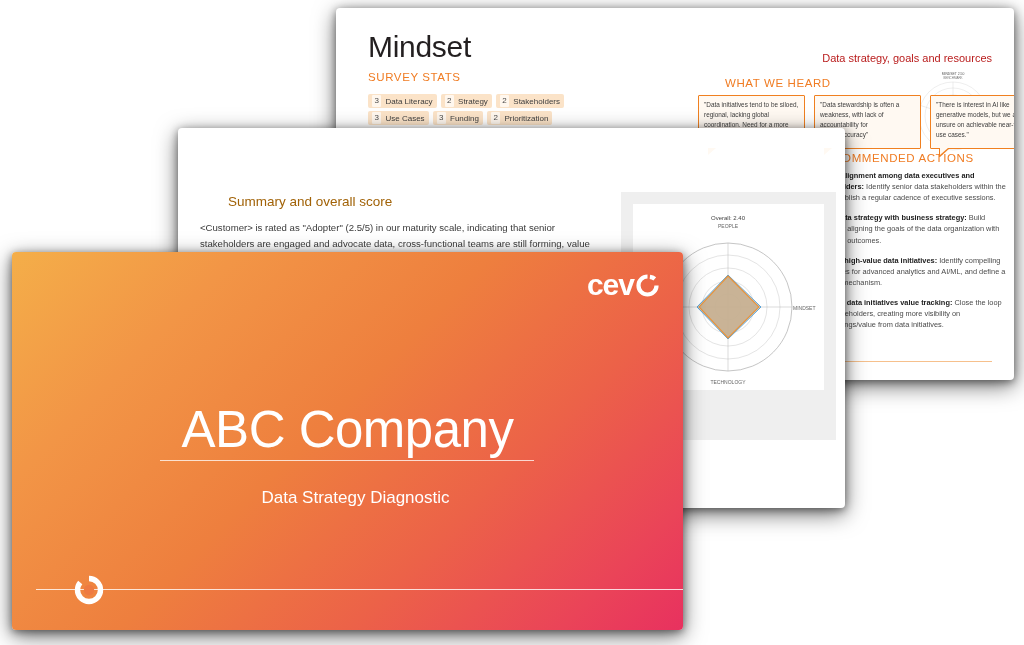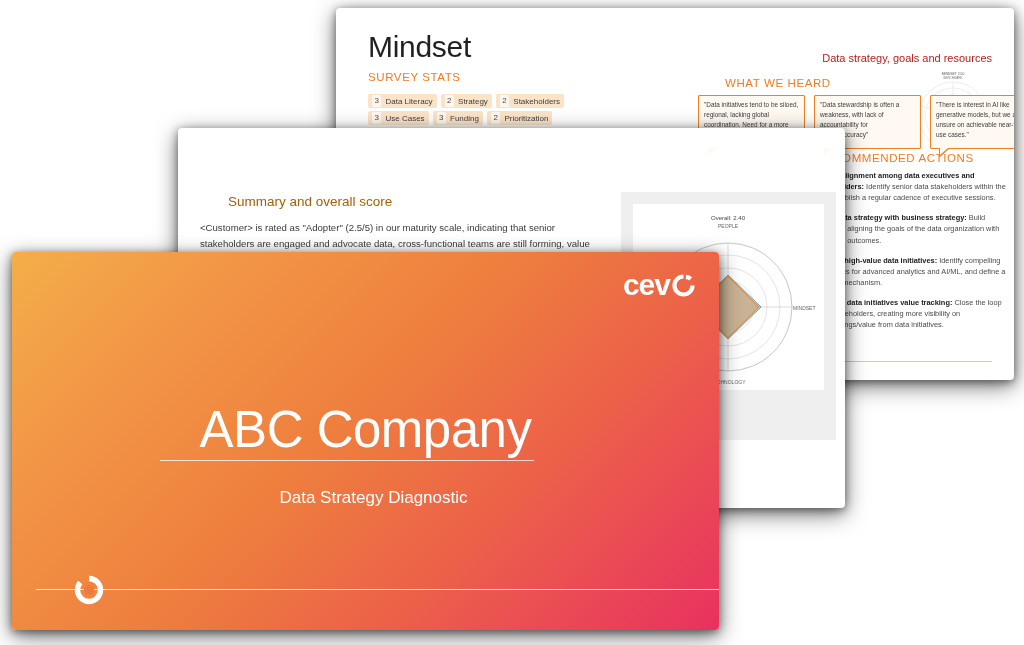--- a/index.html
+++ b/index.html
@@ -79,21 +79,21 @@
            grid-auto-rows:26px;gap:8px 8px;}
   .accbox{border:1.4px solid #F08020;border-radius:2px;display:flex;
           align-items:center;justify-content:center;text-align:center;
           font-size:7.4px;line-height:1.25;color:#3a3a3a;padding:0 3px;}
   .foots{position:absolute;left:22px;top:340px;font-size:6.6px;line-height:1.65;}
   .foots a{color:#F2711F;text-decoration:underline;display:block;}
 
   
   #slide-front{left:12px;top:252px;width:671px;height:378px;
     background:linear-gradient(135deg,#F4AE49 0%,#F29546 22%,#EE7F3E 46%,
-               #EC6248 68%,#EA4458 88%,#E8315F 100%);padding-left:36px;}
+               #EC6248 68%,#EA4458 88%,#E8315F 100%);}
   .cevo{position:absolute;right:24px;top:16px;display:flex;align-items:baseline;
         gap:0px;color:#fff;font-size:30px;font-weight:700;letter-spacing:-1px;}
   .cevo-o{display:inline-block;width:23px;height:23px;position:relative;
           margin-left:2px;transform:translateY(2px);}
   .front-title{position:absolute;left:0;right:0;top:148px;text-align:center;
                font-size:51px;color:#fff;font-weight:400;letter-spacing:-.5px;}
   .front-rule{position:absolute;left:148px;width:374px;top:208px;height:1px;
               background:rgba(255,255,255,.75);}
   .front-sub{position:absolute;left:16px;right:0;top:232px;text-align:center;
              font-size:17px;color:#fff;line-height:1.65;font-weight:400;}

